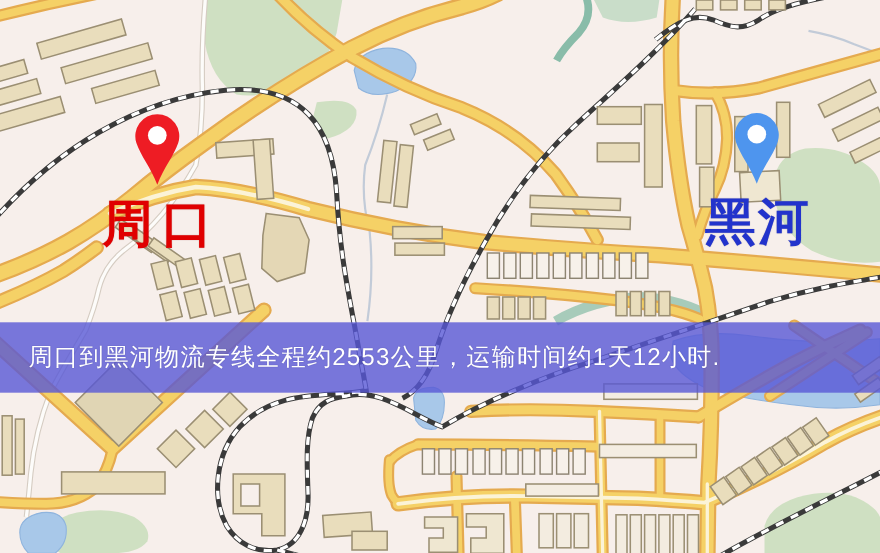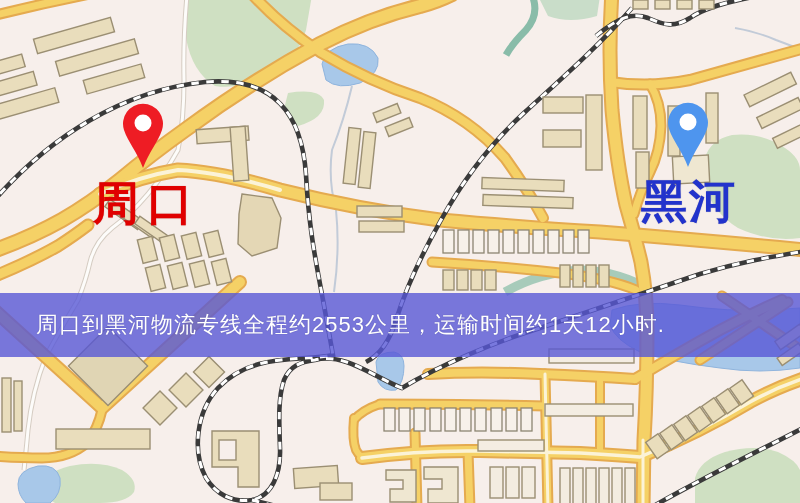--- a/index.html
+++ b/index.html
@@ -8,21 +8,21 @@
   .map-svg{position:absolute;left:0;top:0;width:800px;height:503px;filter:blur(.4px) saturate(1.03);}
   .pin{position:absolute;width:46px;height:70px;}
   .pin svg{display:block;width:46px;height:70px;}
   .pin-zhoukou{left:120px;top:100px;}
   .pin-heihe{left:665px;top:99px;}
   .city-label{position:absolute;font-weight:bold;font-size:46px;line-height:1;white-space:nowrap;}
   .label-zhoukou{left:93px;top:180px;letter-spacing:8px;text-shadow:0 0 1px rgba(130,0,0,.45);}
   .label-heihe{left:641px;top:178px;letter-spacing:2px;text-shadow:0 0 1px rgba(0,0,90,.4);}
   .banner{position:absolute;left:0;top:293px;width:800px;height:64px;display:flex;align-items:center;}
   .banner-bg{position:absolute;inset:0;opacity:.80;}
-  .banner-text{position:relative;padding-left:36px;font-size:22px;letter-spacing:1px;
+  .banner-text{position:relative;padding-left:26px;font-size:22px;letter-spacing:1px;
                color:#fff;white-space:nowrap;text-shadow:0 0 1px rgba(40,40,120,.5);}
 </style>
 </head>
 <body>
 
 <div class="stage">
 
   <svg class="map-svg" viewBox="0 0 800 503" xmlns="http://www.w3.org/2000/svg">
 
     <rect x="0" y="0" width="800" height="503" fill="#f7efeb"></rect>

